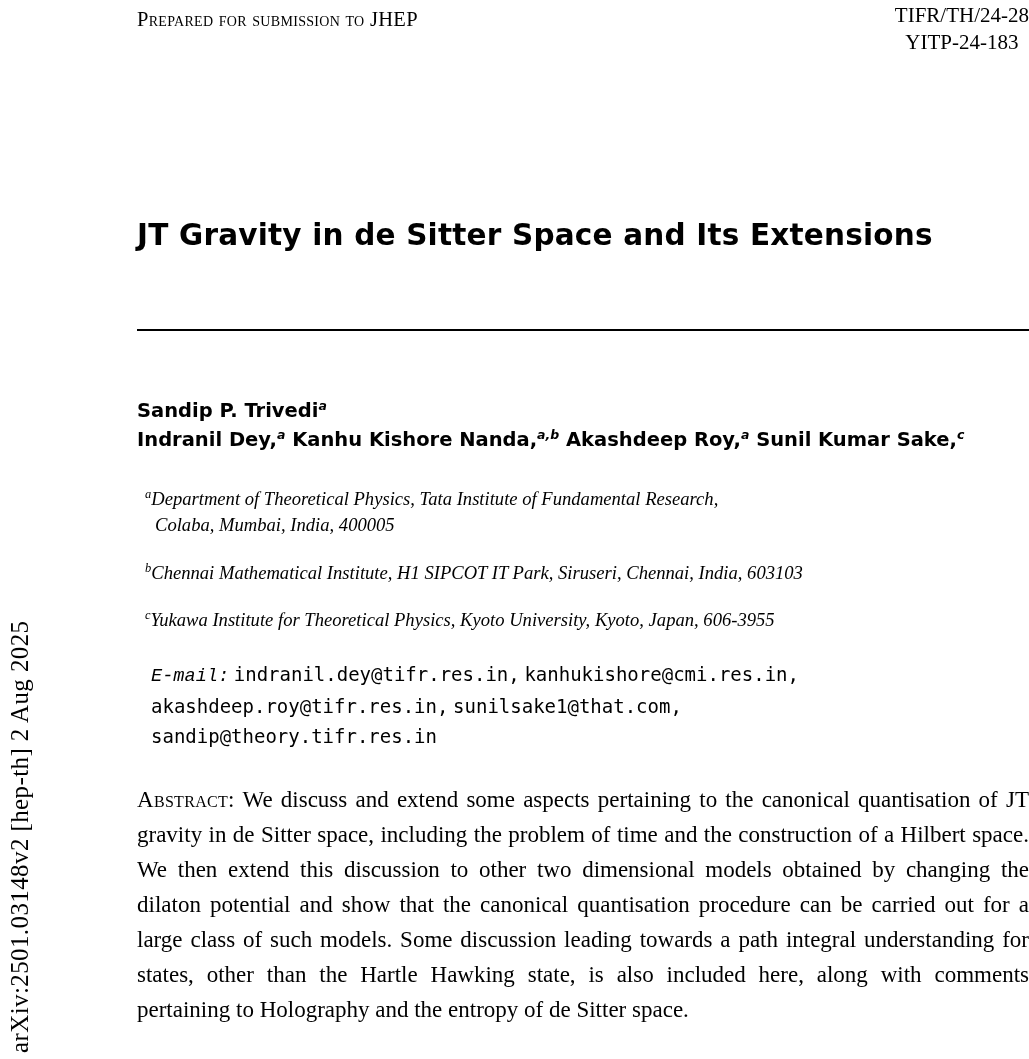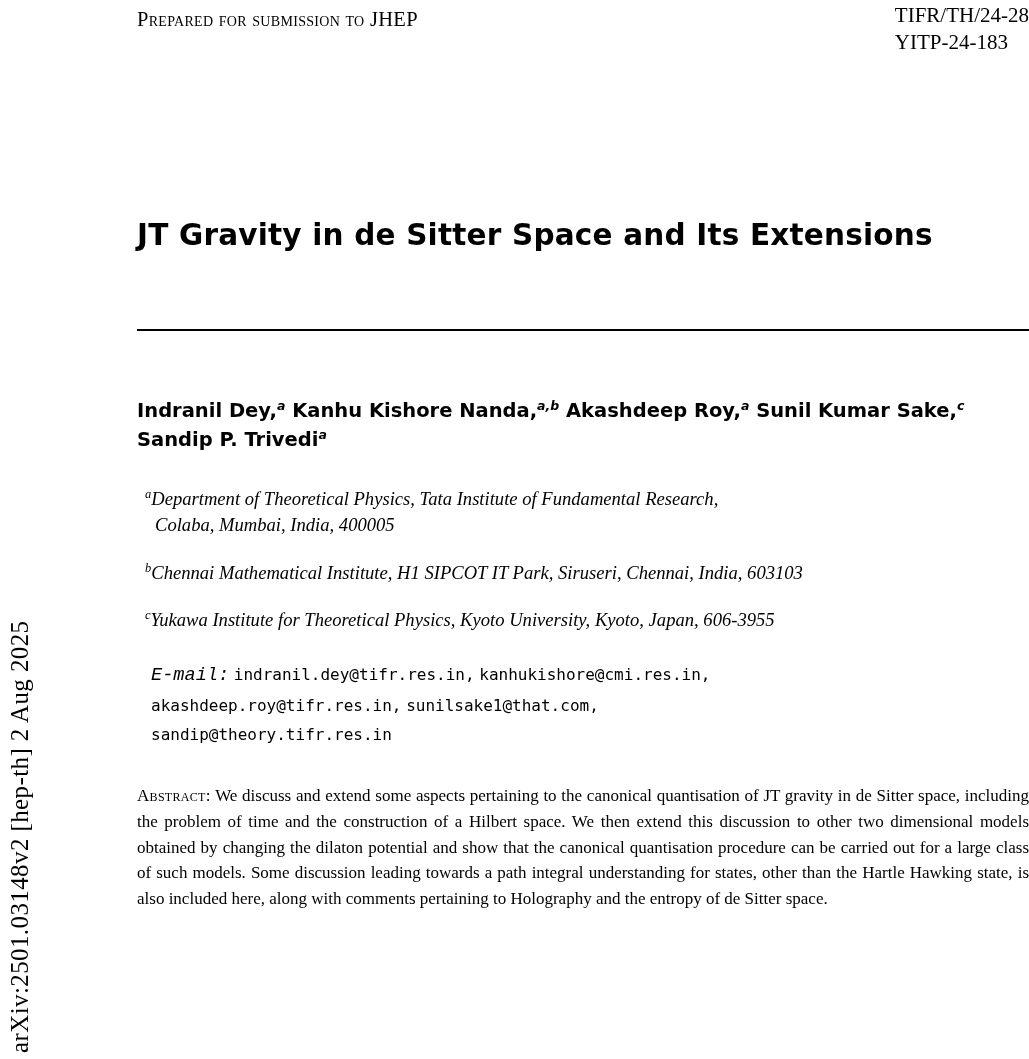--- a/index.html
+++ b/index.html
@@ -65,21 +65,21 @@
     top: 8px;
     font-size: 20.5px;
     font-variant: small-caps;
     letter-spacing: 0.3px;
     text-align: right;
   }
   .report-numbers {
     position: absolute;
     right: 0px;
     top: 2px;
-    text-align: left;
+    text-align: center;
     font-size: 21px;
     line-height: 1.28;
   }
 
   
   .title {
     position: absolute;
     left: 0px;
     top: 218px;
     width: 892px;
@@ -152,30 +152,30 @@
     width: 880px;
     font-size: 18.6px;
     line-height: 1.55;
   }
   .email-label {
     font-style: italic;
     font-family: Liberation Mono, monospace;
   }
   .mono {
     font-family: "DejaVu Sans Mono", monospace;
-    font-size: 16px;
+    font-size: 19px;
     font-style: normal;
   }
 
   .abstract {
     position: absolute;
     left: 0px;
     top: 783px;
     width: 892px;
-    font-size: 17px;
+    font-size: 23px;
     line-height: 1.52;
     text-align: justify;
   }
   .abstract .ab-label {
     font-variant: small-caps;
     letter-spacing: 0.3px;
   }
 </style>
 </head>
 <body>
@@ -195,27 +195,27 @@
         <div>YITP-24-183</div>
       </div>
     </div>
 
     <div class="title">JT Gravity in de Sitter Space and Its Extensions</div>
 
     <div class="rule"></div>
 
     <div class="authors">
       <div>
+        <span>Sandip P. Trivedi</span><sup>a</sup>
+      </div>
+      <div>
         <span>Indranil Dey,</span><sup>a</sup>
         <span>Kanhu Kishore Nanda,</span><sup>a,b</sup>
         <span>Akashdeep Roy,</span><sup>a</sup>
         <span>Sunil Kumar Sake,</span><sup>c</sup>
-      </div>
-      <div>
-        <span>Sandip P. Trivedi</span><sup>a</sup>
       </div>
     </div>
 
     <div class="affils">
       <div class="affil">
         <sup>a</sup><span>Department of Theoretical Physics, Tata Institute of Fundamental Research,</span>
         <span class="cont">Colaba, Mumbai, India, 400005</span>
       </div>
       <div class="affil">
         <sup>b</sup><span>Chennai Mathematical Institute, H1 SIPCOT IT Park, Siruseri, Chennai, India, 603103</span>

